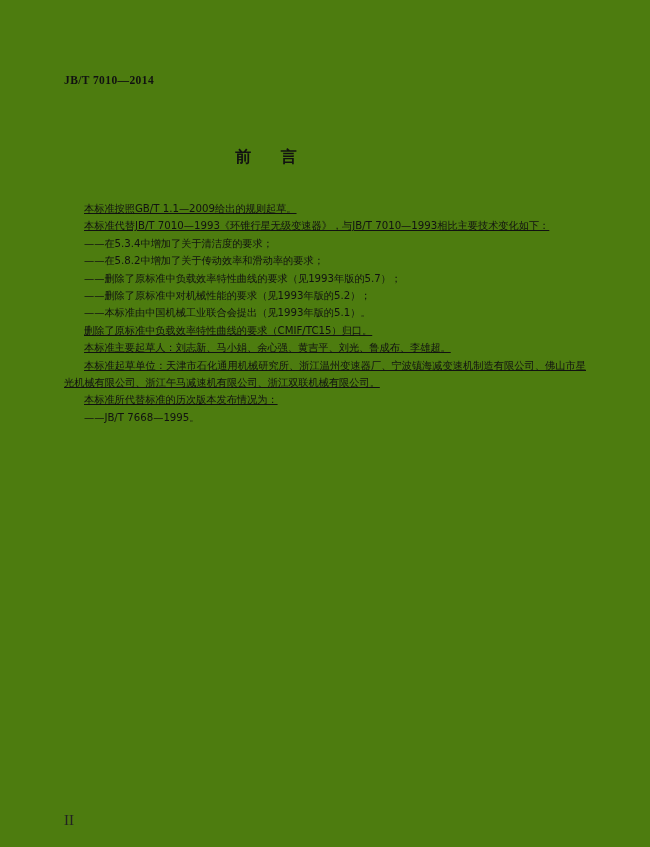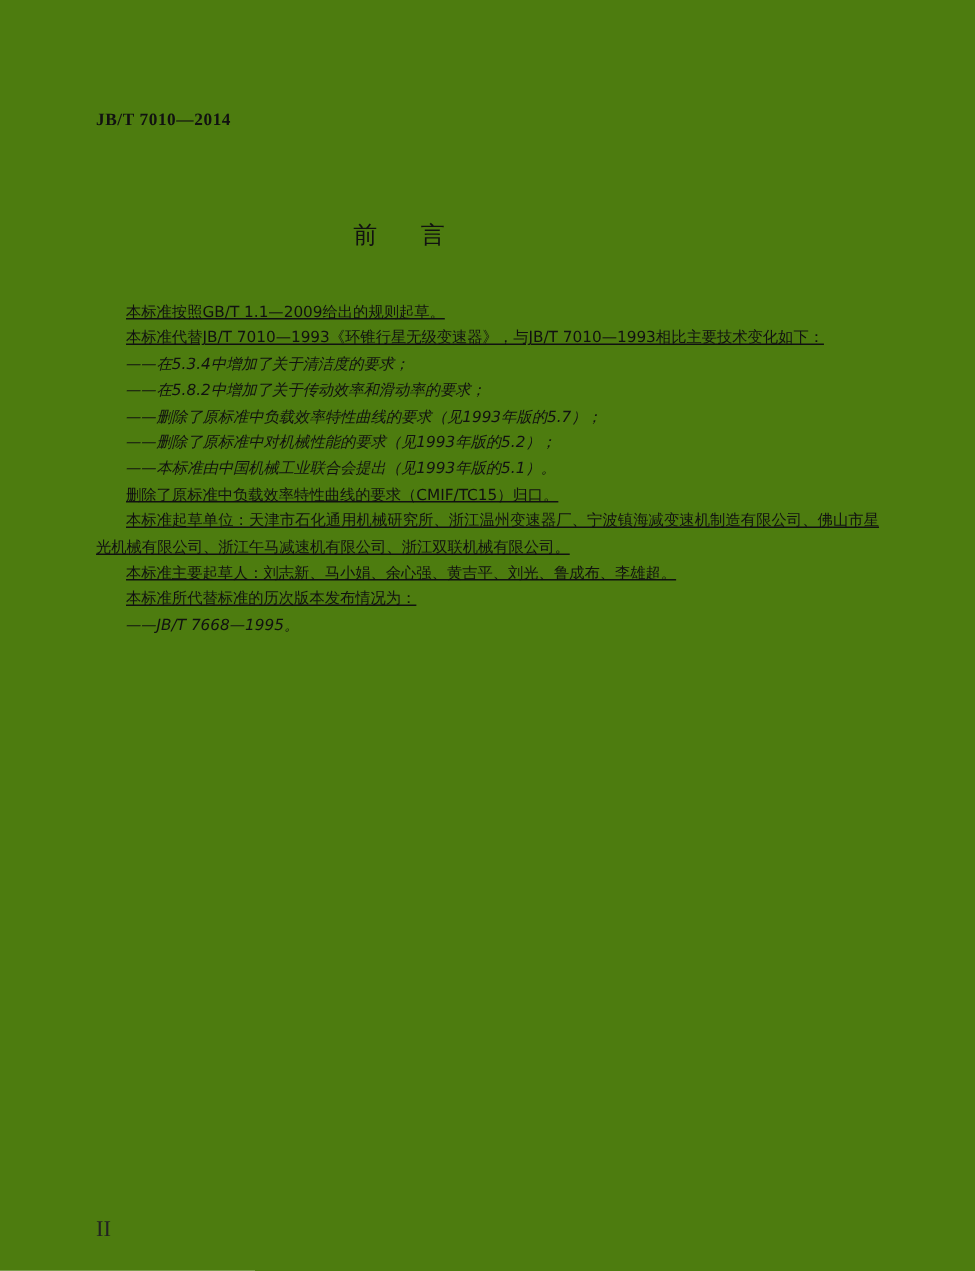--- a/index.html
+++ b/index.html
@@ -33,21 +33,21 @@
     color: #111;
   }
   .foreword-title {
     position: absolute;
     left: 0;
     top: 147px;
     width: 544px;
     text-align: center;
     font-family: "DejaVu Sans", sans-serif;
     font-size: 16px;
-    font-weight: normal;
+    font-weight: bold;
     letter-spacing: 12px;
     color: #111;
   }
   .body-block {
     position: absolute;
     left: 64px;
     top: 200px;
     width: 522px;
   }
   .para {
@@ -58,21 +58,20 @@
     text-align: justify;
     margin: 0;
     white-space: normal;
   }
   .para.indent {
     text-indent: 20px;
     text-decoration: underline;
   }
   .para.dash {
     text-indent: 20px;
-    font-style: italic;
   }
   .footer-page {
     position: absolute;
     left: 64px;
     top: 812px;
     font-family: "Liberation Serif", serif;
     font-size: 15px;
     color: #222;
   }
 </style>
@@ -87,21 +86,21 @@
 
   <div class="body-block">
     <p class="para indent">本标准按照GB/T 1.1—2009给出的规则起草。</p>
     <p class="para indent">本标准代替JB/T 7010—1993《环锥行星无级变速器》，与JB/T 7010—1993相比主要技术变化如下：</p>
     <p class="para dash">——在5.3.4中增加了关于清洁度的要求；</p>
     <p class="para dash">——在5.8.2中增加了关于传动效率和滑动率的要求；</p>
     <p class="para dash">——删除了原标准中负载效率特性曲线的要求（见1993年版的5.7）；</p>
     <p class="para dash">——删除了原标准中对机械性能的要求（见1993年版的5.2）；</p>
     <p class="para dash">——本标准由中国机械工业联合会提出（见1993年版的5.1）。</p>
     <p class="para indent">删除了原标准中负载效率特性曲线的要求（CMIF/TC15）归口。</p>
+    <p class="para indent">本标准主要起草人：刘志新、马小娟、余心强、黄吉平、刘光、鲁成布、李雄超。</p>
     <p class="para indent">本标准起草单位：天津市石化通用机械研究所、浙江温州变速器厂、宁波镇海减变速机制造有限公司、佛山市星光机械有限公司、浙江午马减速机有限公司、浙江双联机械有限公司。</p>
-    <p class="para indent">本标准主要起草人：刘志新、马小娟、余心强、黄吉平、刘光、鲁成布、李雄超。</p>
     <p class="para indent">本标准所代替标准的历次版本发布情况为：</p>
     <p class="para dash">——JB/T 7668—1995。</p>
   </div>
 
   <div class="footer-page">II</div>
 
 </div>
 
 </body></html>

